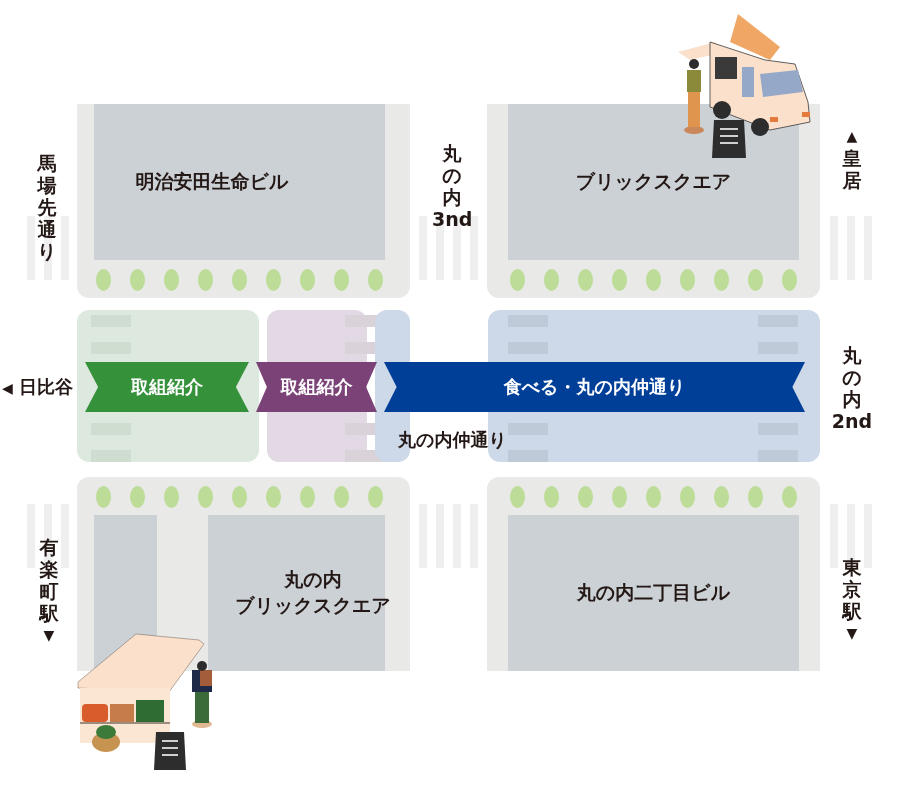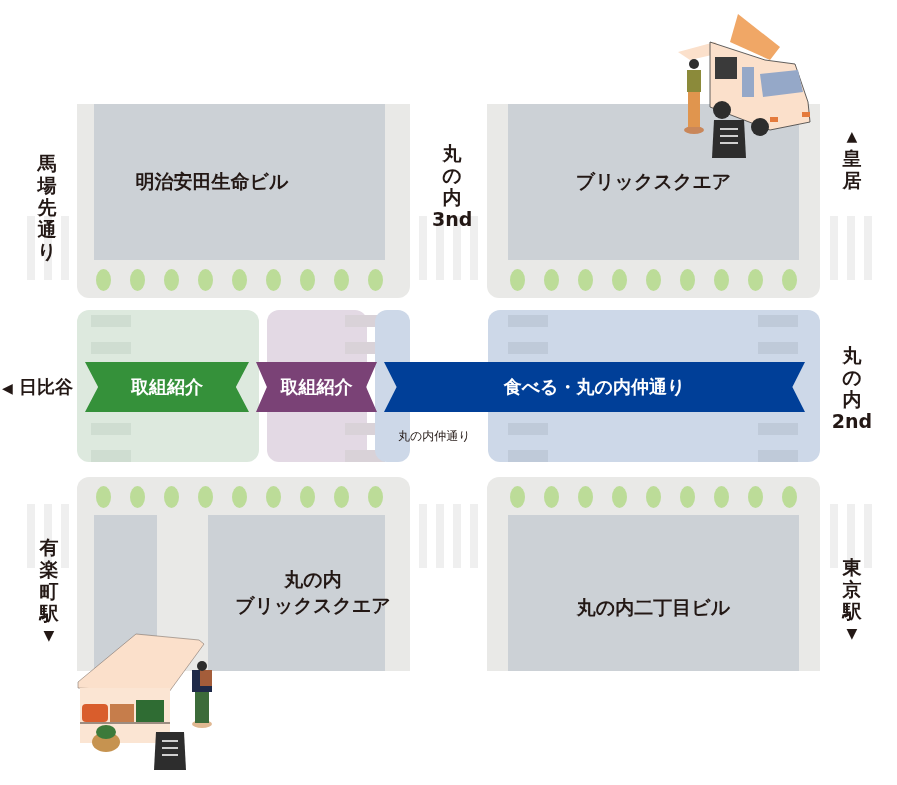--- a/index.html
+++ b/index.html
@@ -12,21 +12,21 @@
                  text-align: center; font-size: 19px; font-weight: bold; color: #231815; line-height: 1.35; }
     .tree { position: absolute; width: 15px; height: 22px; border-radius: 50%; background: #bcdc98; }
     .stripe { position: absolute; width: 8px; background: #efefef; }
     .zone { position: absolute; border-radius: 12px; }
     .zstripe { position: absolute; width: 40px; height: 12px; }
     .vlabel { position: absolute; font-size: 19px; font-weight: bold; color: #231815;
               line-height: 22px; text-align: center; width: 24px; }
     .arrow { font-size: 14px; }
     .banner { position: absolute; height: 50px; display: flex; align-items: center; justify-content: center;
               color: #ffffff; font-size: 18px; font-weight: bold; }
-    .road-label { position: absolute; font-size: 12px; color: #231815; font-weight: normal; }
+    .road-label { position: absolute; font-size: 18px; color: #231815; font-weight: bold; }
   </style>
 </head>
 <body>
 
 <div class="block" style="left:77px; top:104px; width:333px; height:194px; border-radius:0 0 12px 12px;"></div>
 <div class="bld" style="left:94px; top:104px; width:291px; height:156px;"></div>
 <div class="bld-label" style="left:94px; top:104px; width:236px; height:156px;">明治安田生命ビル</div>
 
 <div class="block" style="left:487px; top:104px; width:333px; height:194px; border-radius:0 0 12px 12px;"></div>
 <div class="bld" style="left:508px; top:104px; width:291px; height:156px;"></div>
@@ -35,21 +35,21 @@
 <div class="block" style="left:77px; top:477px; width:333px; height:194px; border-radius:12px 12px 0 0;"></div>
 <div class="bld" style="left:94px; top:515px; width:63px; height:156px;"></div>
 <div class="bld" style="left:208px; top:515px; width:177px; height:156px;"></div>
 <div class="bld-label" style="left:208px; top:515px; width:210px; height:156px; flex-direction:column;">
   <span>丸の内</span>
   <span>ブリックスクエア</span>
 </div>
 
 <div class="block" style="left:487px; top:477px; width:333px; height:194px; border-radius:12px 12px 0 0;"></div>
 <div class="bld" style="left:508px; top:515px; width:291px; height:156px;"></div>
-<div class="bld-label" style="left:508px; top:515px; width:291px; height:156px;margin-top:15px;">丸の内二丁目ビル</div>
+<div class="bld-label" style="left:508px; top:515px; width:291px; height:156px;">丸の内二丁目ビル</div>
 
 <div>
   <div class="tree" style="left:96px;top:269px;"></div>
   <div class="tree" style="left:130px;top:269px;"></div>
   <div class="tree" style="left:164px;top:269px;"></div>
   <div class="tree" style="left:198px;top:269px;"></div>
   <div class="tree" style="left:232px;top:269px;"></div>
   <div class="tree" style="left:266px;top:269px;"></div>
   <div class="tree" style="left:300px;top:269px;"></div>
   <div class="tree" style="left:334px;top:269px;"></div>

